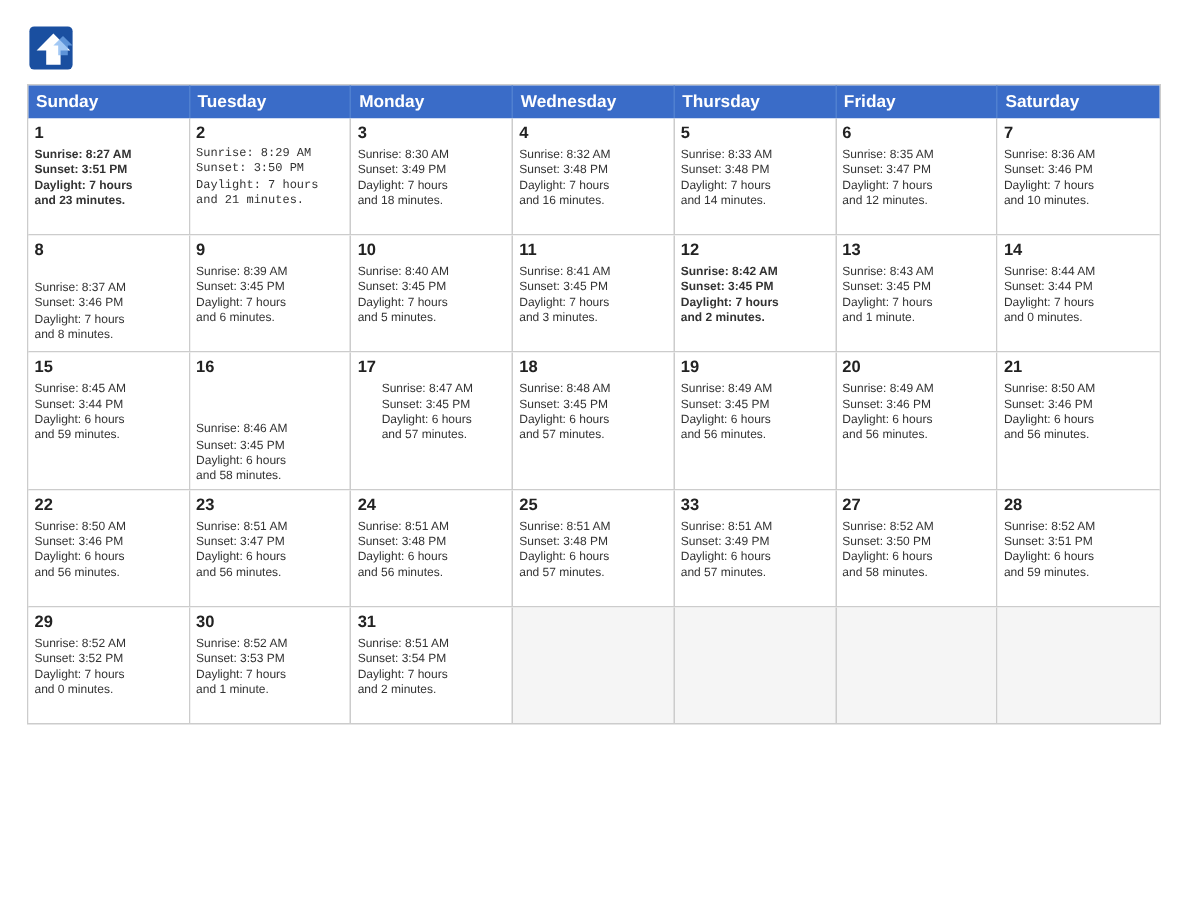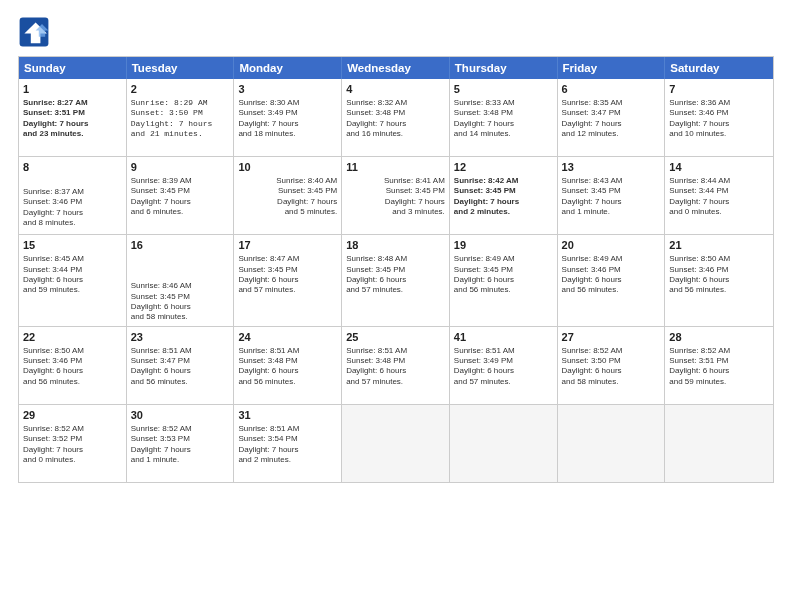--- a/index.html
+++ b/index.html
@@ -200,28 +200,28 @@
           </div>
           <div class="cal-cell">
             <span class="day-num">9</span>
             <div class="cell-text" style="white-space: pre-line;">Sunrise: 8:39 AM
 Sunset: 3:45 PM
 Daylight: 7 hours
 and 6 minutes.</div>
           </div>
           <div class="cal-cell">
             <span class="day-num">10</span>
-            <div class="cell-text" style="white-space: pre-line; text-align: right;">Sunrise: 8:40 AM
+            <div class="cell-text" style="white-space: pre-line;">Sunrise: 8:40 AM
 Sunset: 3:45 PM
 Daylight: 7 hours
 and 5 minutes.</div>
           </div>
           <div class="cal-cell">
             <span class="day-num">11</span>
-            <div class="cell-text" style="white-space: pre-line; text-align: right;">Sunrise: 8:41 AM
+            <div class="cell-text" style="white-space: pre-line;">Sunrise: 8:41 AM
 Sunset: 3:45 PM
 Daylight: 7 hours
 and 3 minutes.</div>
           </div>
           <div class="cal-cell">
             <span class="day-num">12</span>
             <div class="cell-text" style="white-space: pre-line; font-weight: bold;">Sunrise: 8:42 AM
 Sunset: 3:45 PM
 Daylight: 7 hours
 and 2 minutes.</div>
@@ -251,21 +251,21 @@
           </div>
           <div class="cal-cell">
             <span class="day-num">16</span>
             <div class="cell-text" style="white-space: pre-line; margin-top: 28px;">Sunrise: 8:46 AM
 Sunset: 3:45 PM
 Daylight: 6 hours
 and 58 minutes.</div>
           </div>
           <div class="cal-cell">
             <span class="day-num">17</span>
-            <div class="cell-text" style="white-space: pre-line;">Sunrise: 8:47 AM
+            <div class="cell-text" style="white-space: pre-line; margin-left: 16px;">Sunrise: 8:47 AM
 Sunset: 3:45 PM
 Daylight: 6 hours
 and 57 minutes.</div>
           </div>
           <div class="cal-cell">
             <span class="day-num">18</span>
             <div class="cell-text" style="white-space: pre-line;">Sunrise: 8:48 AM
 Sunset: 3:45 PM
 Daylight: 6 hours
 and 57 minutes.</div>
@@ -315,21 +315,21 @@
 and 56 minutes.</div>
           </div>
           <div class="cal-cell">
             <span class="day-num">25</span>
             <div class="cell-text" style="white-space: pre-line;">Sunrise: 8:51 AM
 Sunset: 3:48 PM
 Daylight: 6 hours
 and 57 minutes.</div>
           </div>
           <div class="cal-cell">
-            <span class="day-num">41</span>
+            <span class="day-num">33</span>
             <div class="cell-text" style="white-space: pre-line;">Sunrise: 8:51 AM
 Sunset: 3:49 PM
 Daylight: 6 hours
 and 57 minutes.</div>
           </div>
           <div class="cal-cell">
             <span class="day-num">27</span>
             <div class="cell-text" style="white-space: pre-line;">Sunrise: 8:52 AM
 Sunset: 3:50 PM
 Daylight: 6 hours

